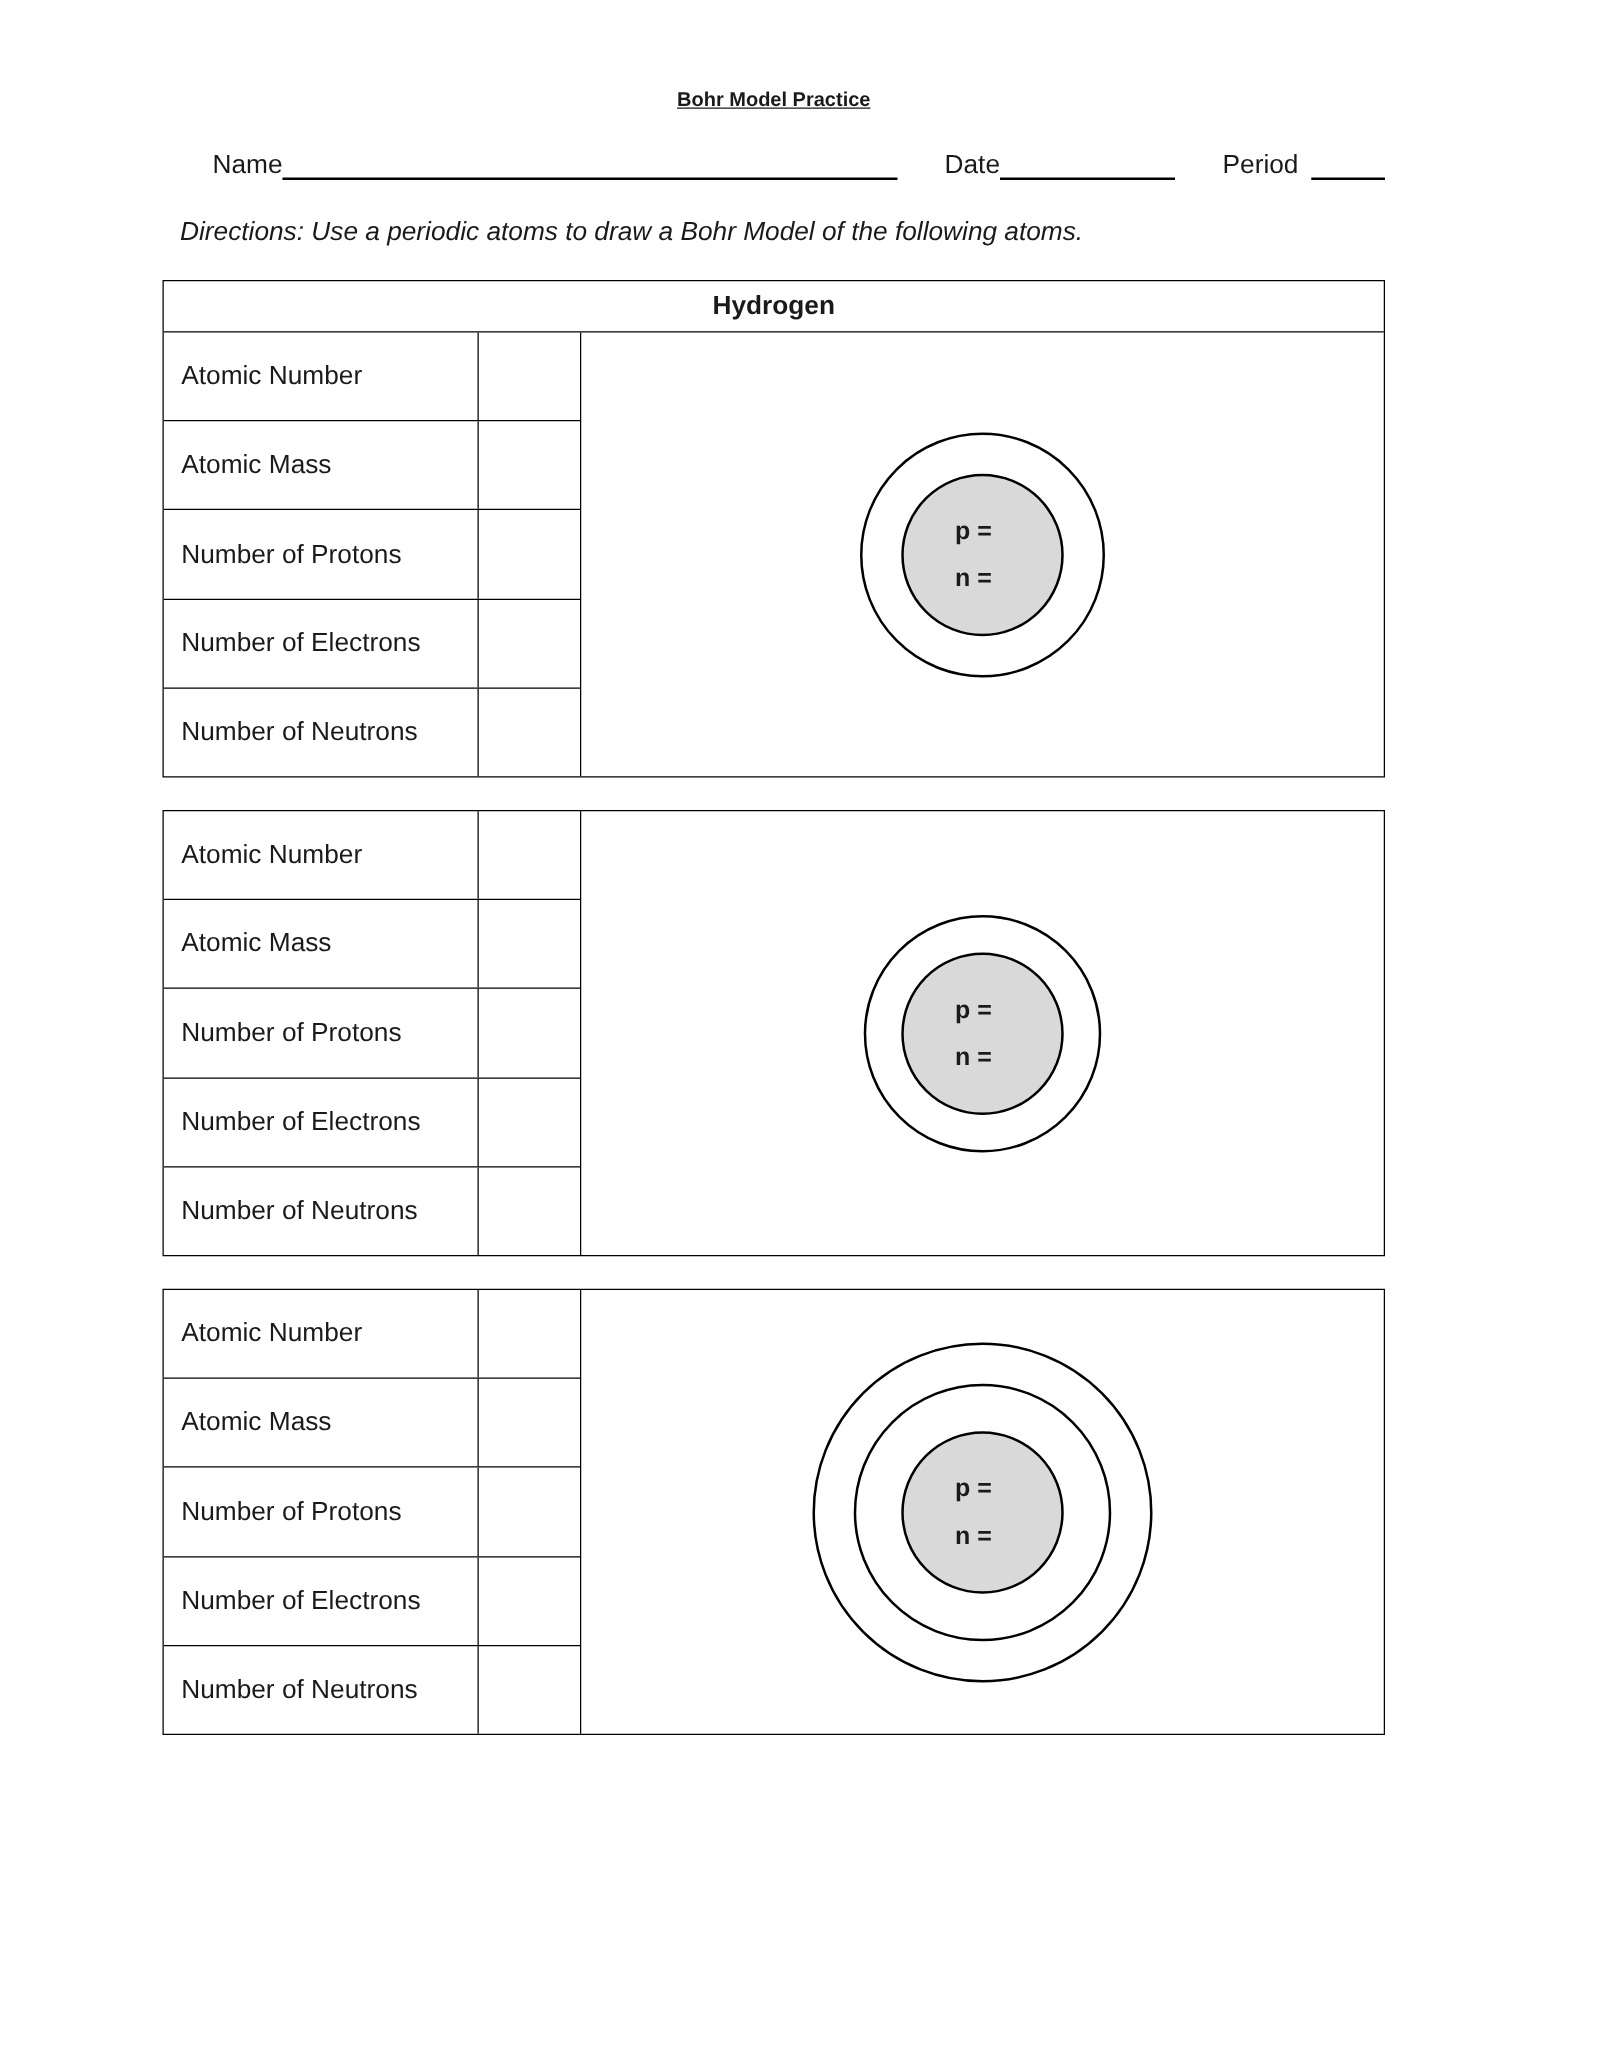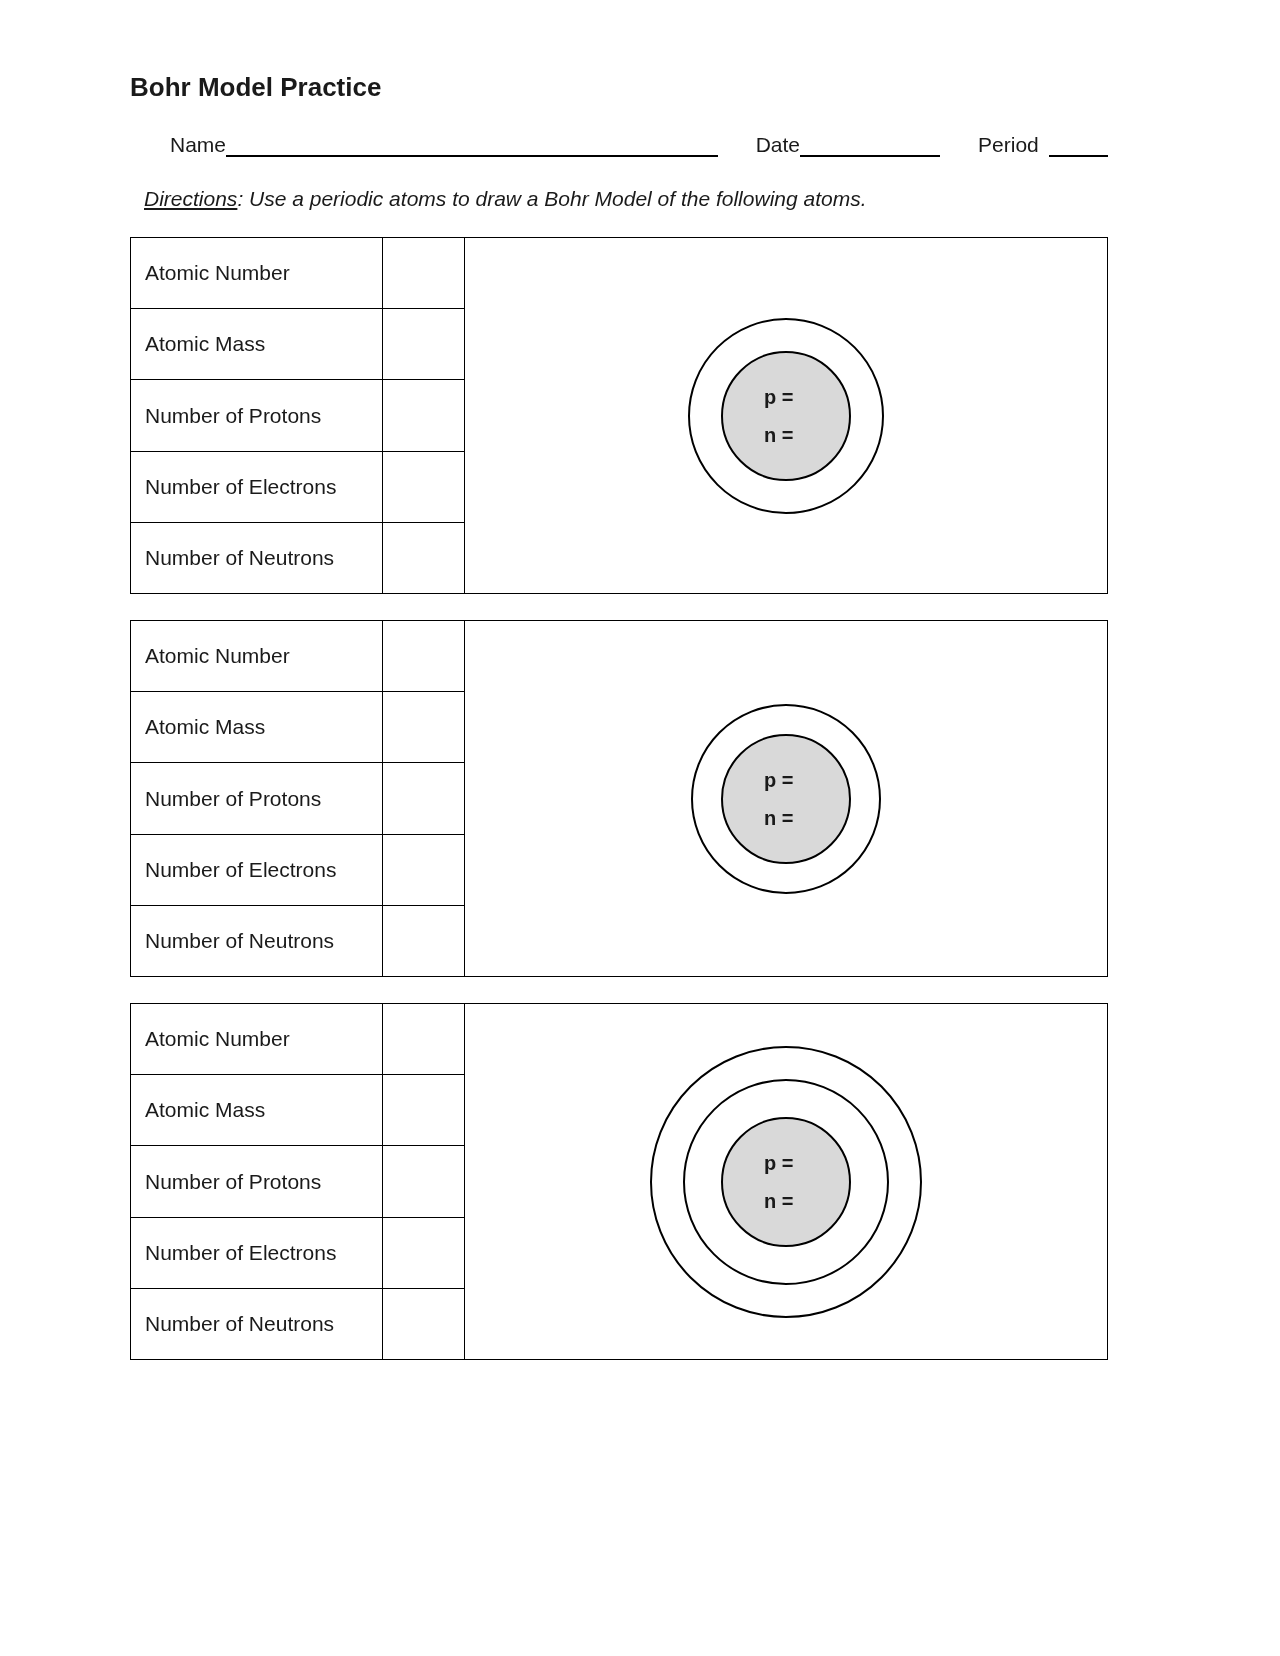--- a/index.html
+++ b/index.html
@@ -13,22 +13,24 @@
     overflow: hidden;
   }
   .content {
     position: absolute;
     left: 130px;
     top: 0;
     width: 978px;
   }
   .doc-title {
     margin-top: 72px;
+    text-align: center;
     font-weight: 700;
-    font-size: 26px;
+    font-size: 16px;
+    text-decoration: underline;
   }
   .name-line {
     margin-top: 30px;
     font-size: 21px;
     display: flex;
     align-items: flex-end;
     padding-left: 16px;
   }
   .blank {
     display: inline-block;
@@ -39,21 +41,21 @@
   .blank.date-blank   { width: 142px; }
   .blank.period-blank { width: 60px; margin-left: 10px; }
   .name-line .lbl { white-space: pre; margin-left: 24px; }
   .name-line .gap { width: 14px; }
   .directions {
     margin-top: 30px;
     font-size: 21px;
     font-style: italic;
     padding-left: 14px;
   }
-  .directions .dir-label { text-decoration: underline; }
+  .directions .dir-label { }
 
   .section {
     margin-top: 26px;
     border: 1.5px solid #000;
     background: #fff;
   }
   .section:first-of-type { margin-top: 26px; }
   .section-header {
     height: 40px;
     display: flex;
@@ -145,20 +147,21 @@
       <span class="gap"></span>
       <span class="lbl">Period</span>
       <span class="blank period-blank"></span>
     </div>
 
     <div class="directions">
       <span class="dir-label">Directions</span><span>: Use a periodic atoms to draw a Bohr Model of the following atoms.</span>
     </div>
 
     <div class="section">
+      <div class="section-header">Hydrogen</div>
       <div class="section-body">
         <div class="left-table">
           <div class="ltrow">
             <div class="row-label">Atomic Number</div>
             <div class="answer-cell"></div>
           </div>
           <div class="ltrow">
             <div class="row-label">Atomic Mass</div>
             <div class="answer-cell"></div>
           </div>

